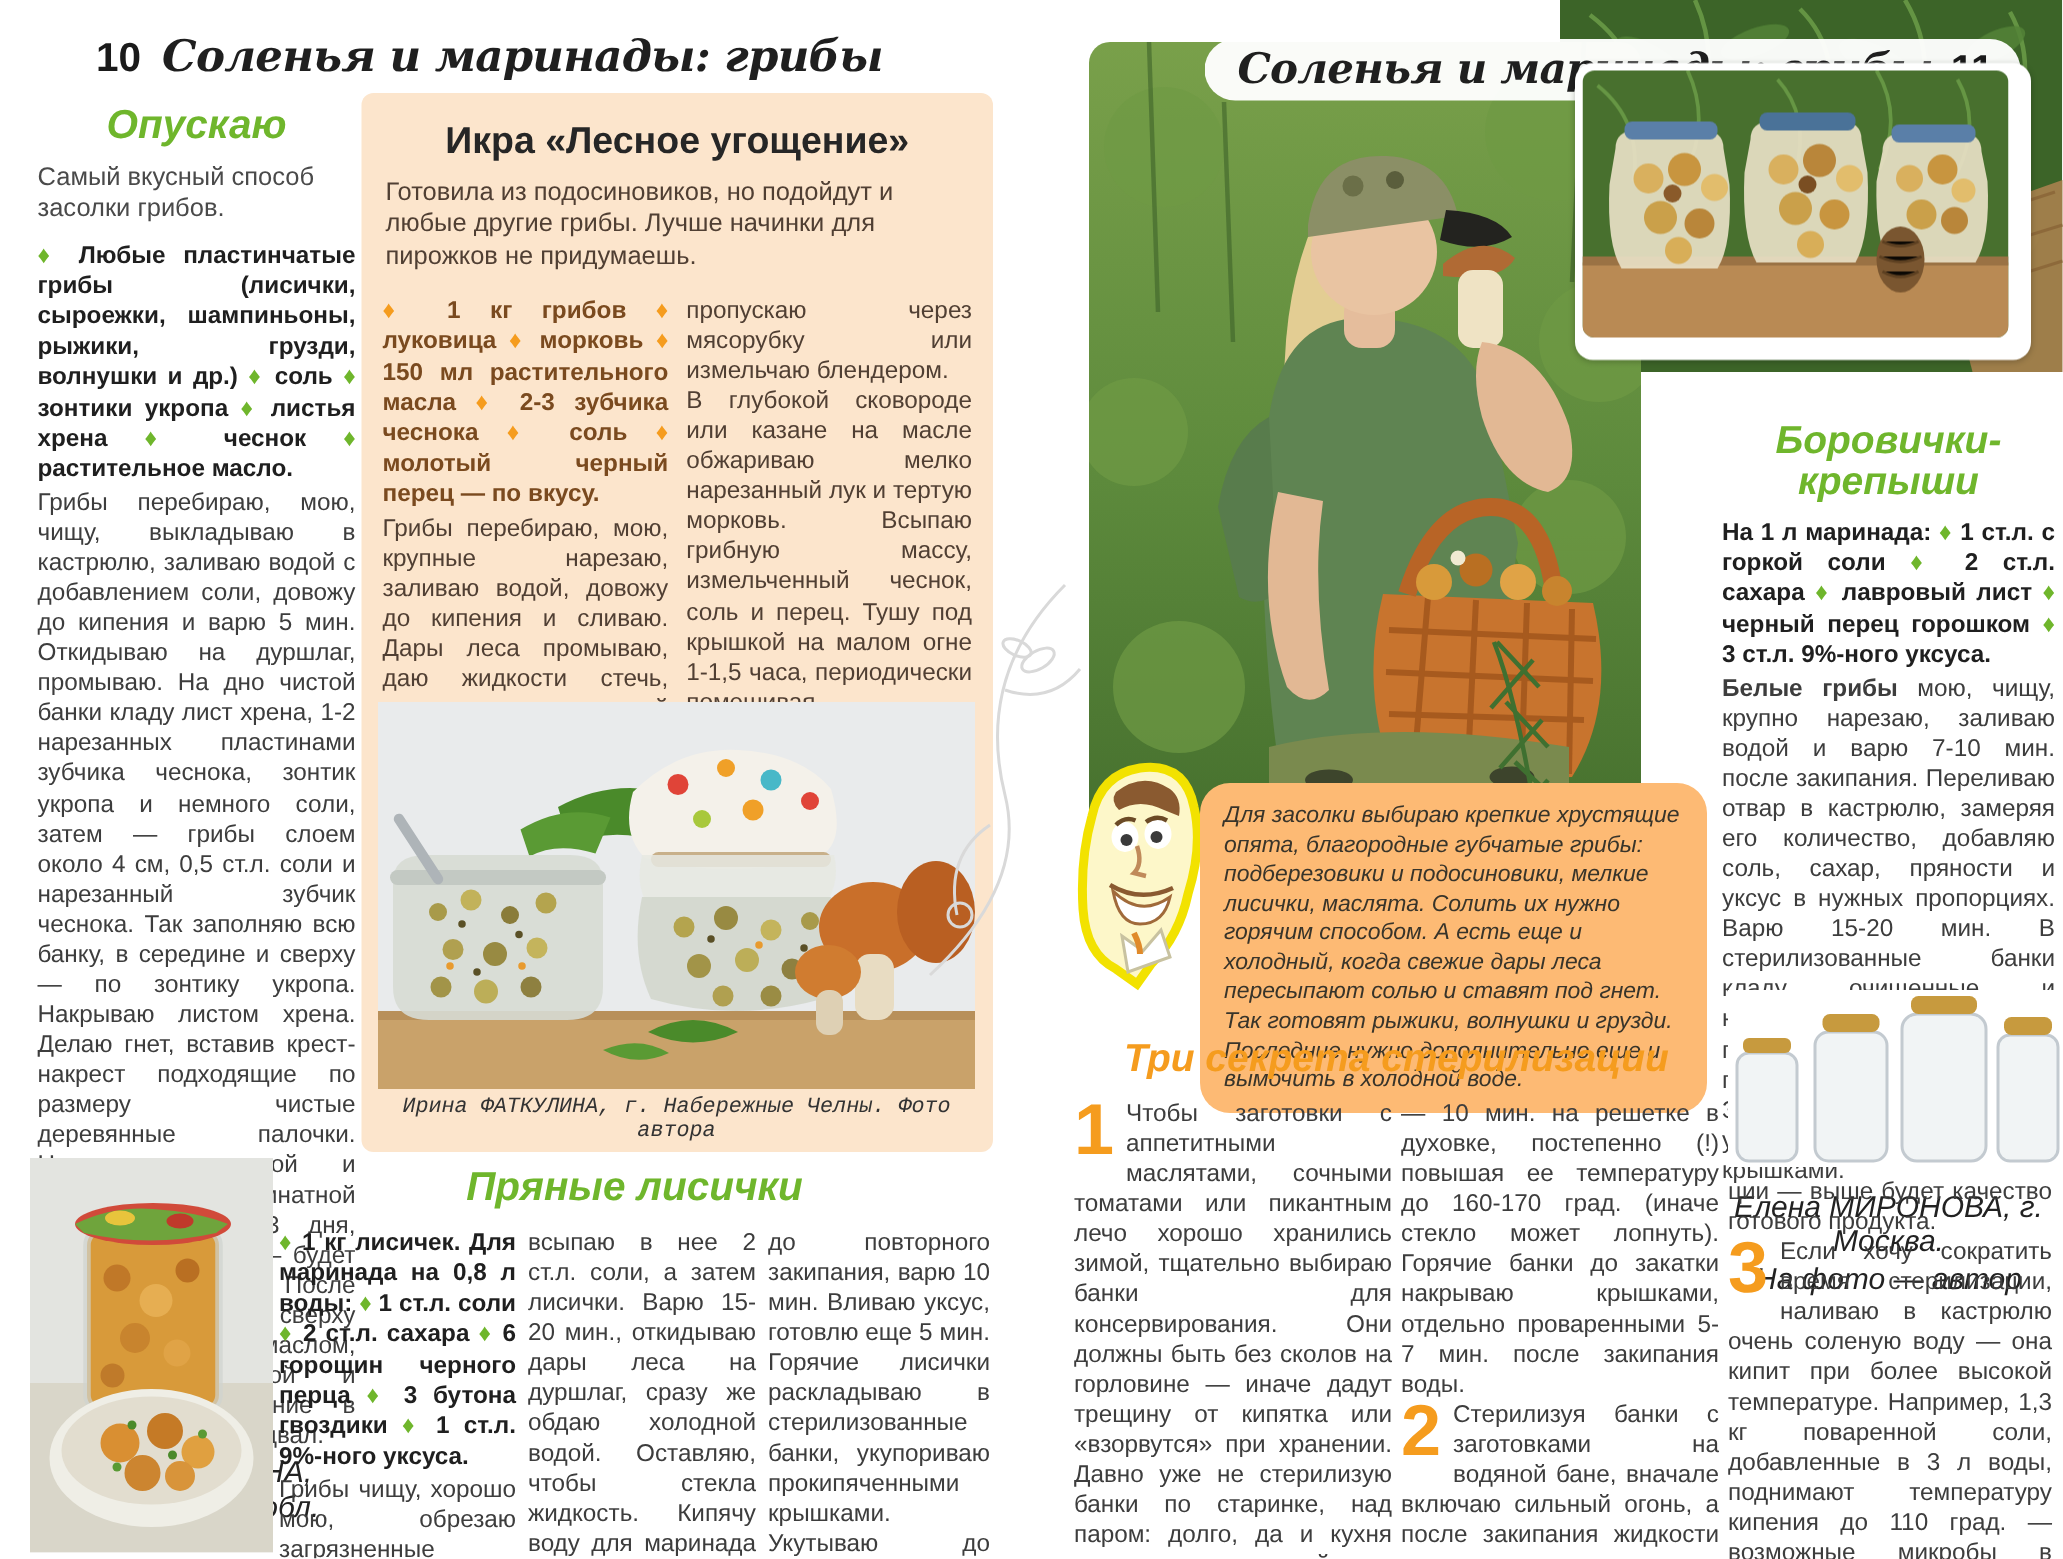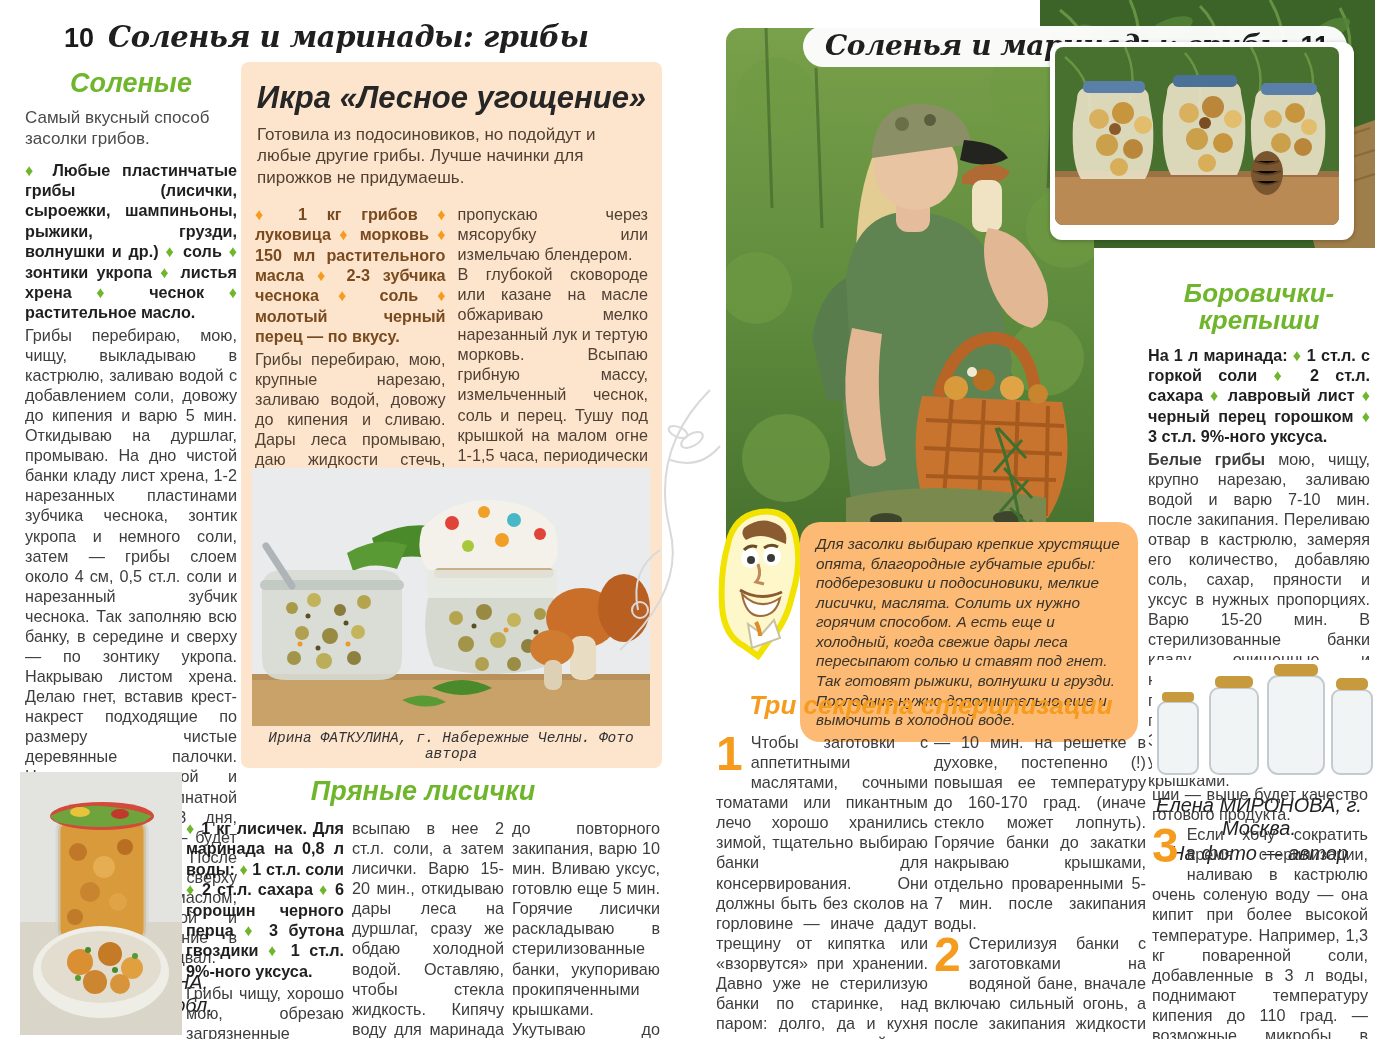--- a/index.html
+++ b/index.html
@@ -11,21 +11,21 @@
   .pagehead{display:flex;align-items:baseline;gap:14px;}
   .pagenum{font-weight:bold;font-size:27px;color:#1a1a1a;}
   .script{font-family:"DejaVu Serif",serif;font-style:italic;font-weight:bold;
           font-size:29px;color:#1f1f1f;letter-spacing:-0.5px;}
   .head-pill{background:rgba(255,255,255,0.96);border-radius:22px;padding:3px 18px 5px 22px;
              display:flex;align-items:baseline;gap:12px;}
 
   
   .h-green{color:#6fb62c;font-weight:bold;font-style:italic;font-size:27px;text-align:center;margin:0;}
   .h-orange{color:#f59c1e;font-weight:bold;font-style:italic;font-size:26px;text-align:center;margin:0;}
-  .h-dark{color:#262626;font-weight:bold;font-style:italic;font-size:31px;text-align:center;margin:0;}
+  .h-dark{color:#262626;font-weight:bold;font-size:25px;text-align:center;margin:0;}
 
   
   .jtext{text-align:justify;font-size:16.2px;line-height:1.24;margin:0;}
   .intro{font-size:17px;line-height:1.25;color:#4a4a4a;margin:0;}
   .ingr{font-weight:bold;color:#1f1f1f;font-size:16.2px;line-height:1.26;margin:0;text-align:justify;}
   .ingr-brown{font-weight:bold;color:#7a4a1f;font-size:16.2px;line-height:1.26;margin:0;text-align:justify;}
   .boxtext{color:#503f33;}
   .author{font-style:italic;font-size:20px;color:#222;text-align:center;margin:4px 0 0 0;}
   .caption{font-style:italic;font-size:14.5px;color:#333;text-align:center;margin:4px 0 0 0;}
 
@@ -42,21 +42,21 @@
 <body>
 
 <div class="spread">
 
   <div class="abs pagehead" style="left:28px;top:20px;margin-left:36px;">
     <span class="pagenum">10</span>
     <span class="script">Соленья и маринады: грибы</span>
   </div>
 
   <div class="abs" style="left:25px;top:68px;width:212px;">
-    <h2 class="h-green">Соленые</h2>
+    <h2 class="h-green">Опускаю</h2>
     <p class="intro" style="margin-top:8px;">Самый вкусный способ засолки грибов.</p>
     <p class="ingr" style="margin-top:10px;"><span style="color:#6fb62c">♦</span> Любые пластинчатые грибы (лисички, сыроежки, шампиньоны, рыжики, грузди, волнушки и др.) <span style="color:#6fb62c">♦</span> соль <span style="color:#6fb62c">♦</span> зонтики укропа <span style="color:#6fb62c">♦</span> листья хрена <span style="color:#6fb62c">♦</span> чеснок <span style="color:#6fb62c">♦</span> растительное масло.</p>
     <p class="jtext" style="margin-top:2px;">Грибы перебираю, мою, чищу, выкладываю в кастрюлю, заливаю водой с добавлением соли, довожу до кипения и варю 5 мин. Откидываю на дуршлаг, промываю. На дно чистой банки кладу лист хрена, 1-2 нарезанных пластинами зубчика чеснока, зонтик укропа и немного соли, затем — грибы слоем около 4 см, 0,5 ст.л. соли и нарезанный зубчик чеснока. Так заполняю всю банку, в середине и сверху — по зонтику укропа. Накрываю листом хрена. Делаю гнет, вставив крест-накрест подходящие по размеру чистые деревянные палочки. Накрываю крышкой и оставляю при комнатной температуре на 3 дня, поставив в миску, — будет выделяться сок. После этого заливаю сверху растительным маслом, накрываю крышкой и ставлю на хранение в холодильник или подвал.</p>
     <p class="author">Ирина СЕНИНА, Вологодская обл.</p>
   </div>
 
   <div class="abs" style="left:20px;top:772px;width:162px;height:263px;">
     <svg width="162" height="263" viewBox="0 0 162 263">
       <rect width="162" height="263" fill="#e3e4e0"></rect>
       <rect y="150" width="162" height="113" fill="#d9d6c9"></rect>

